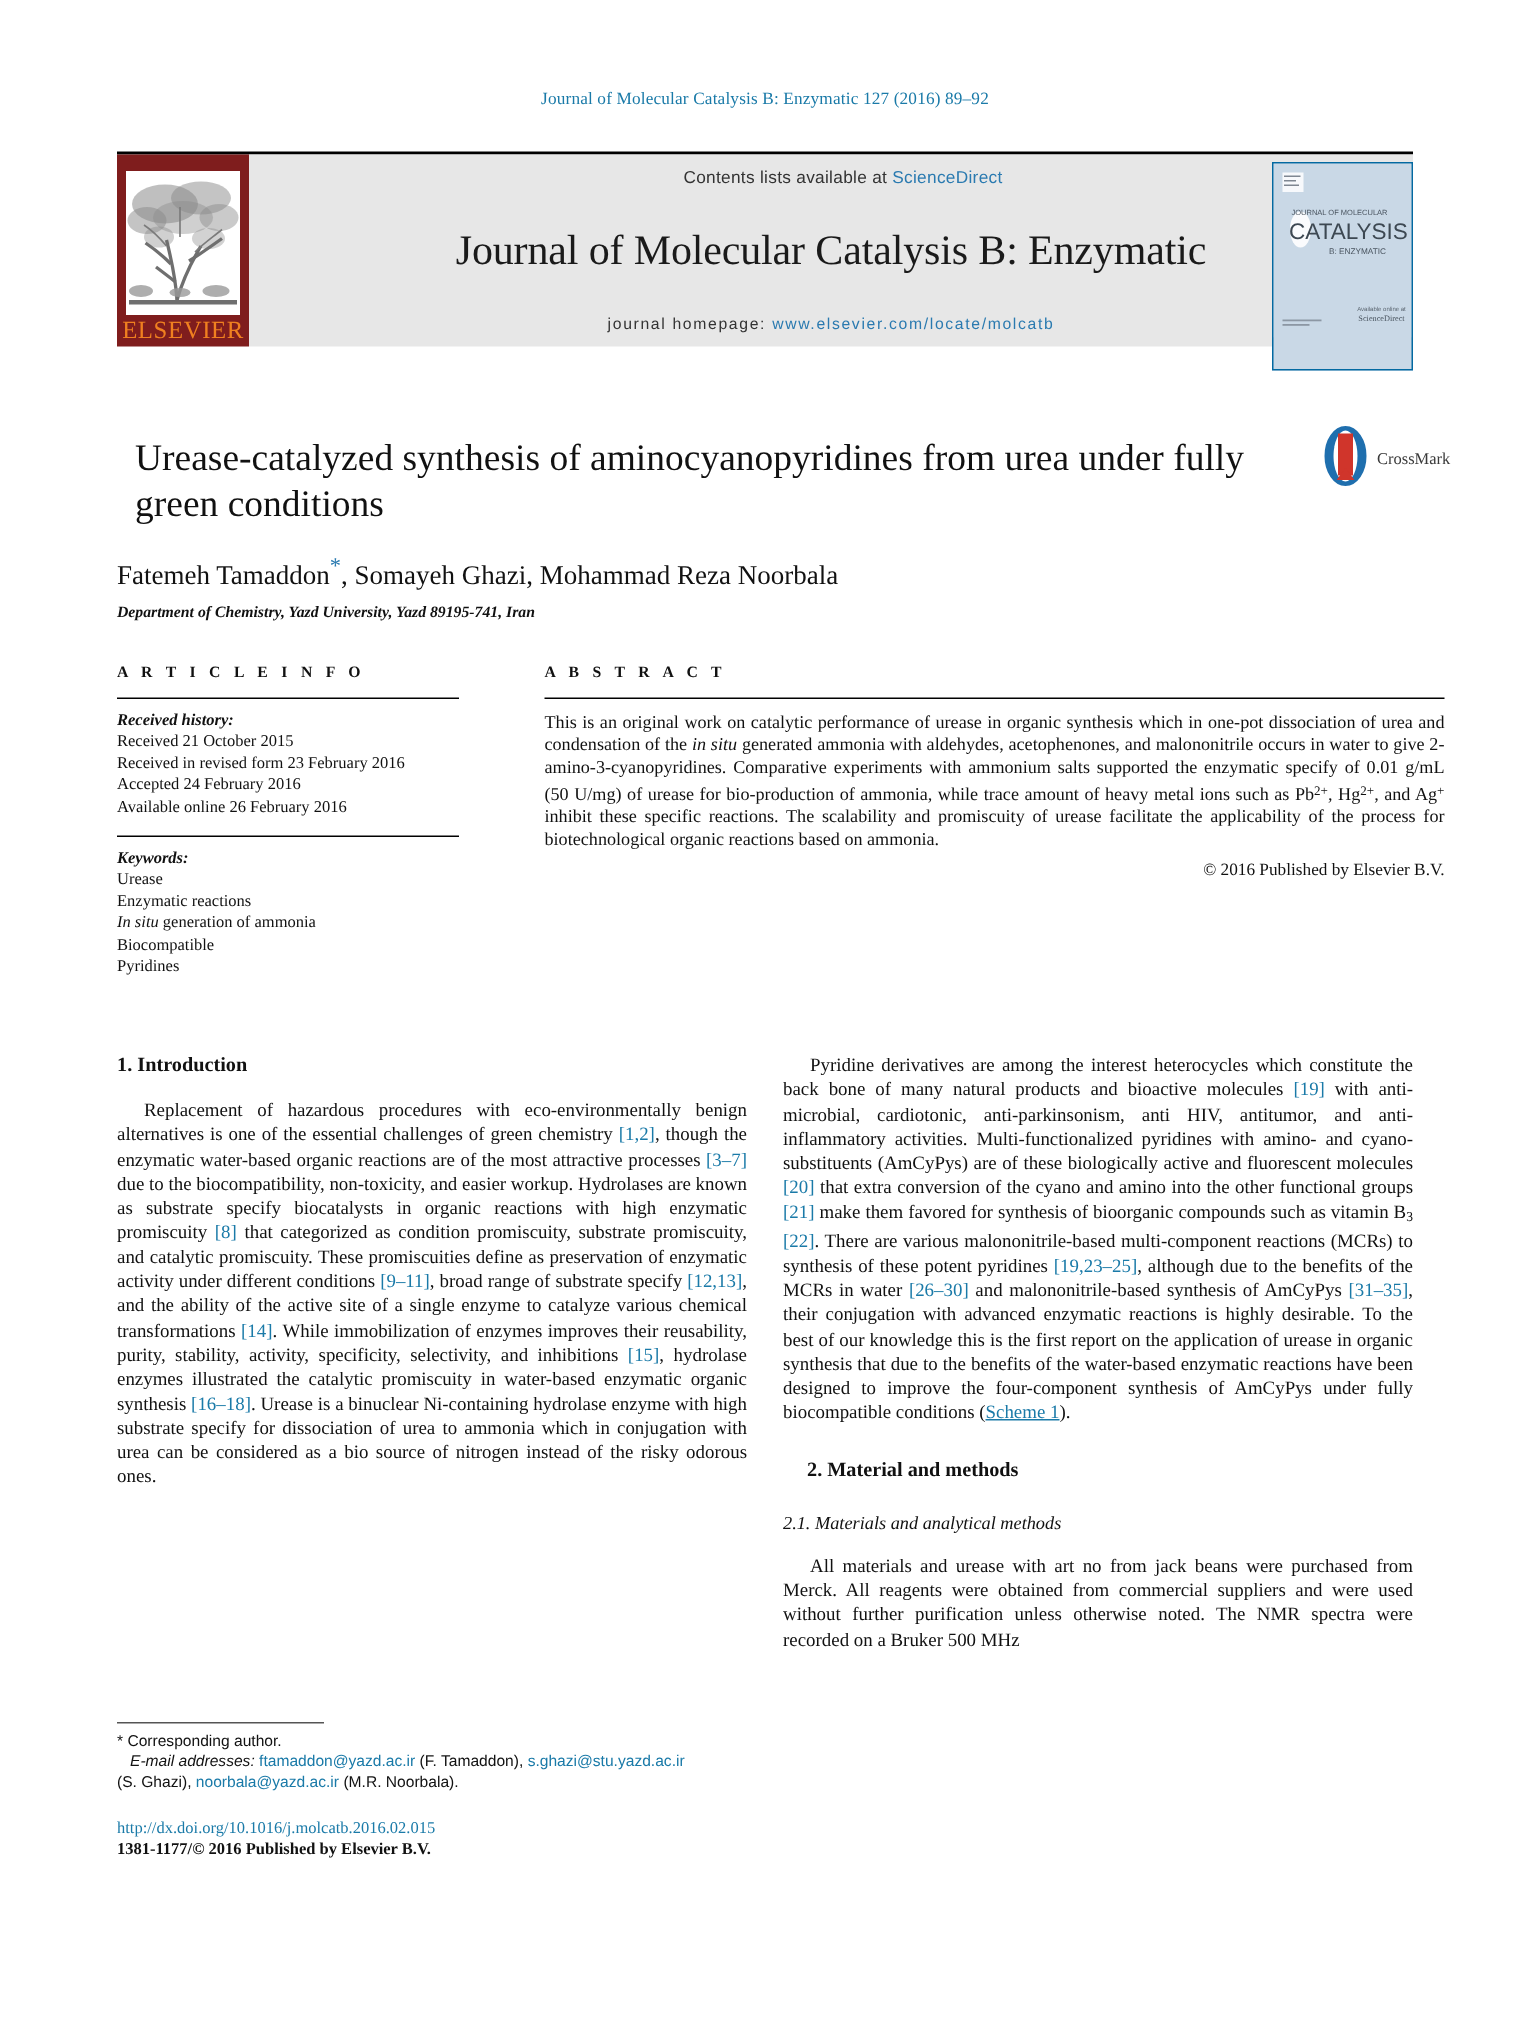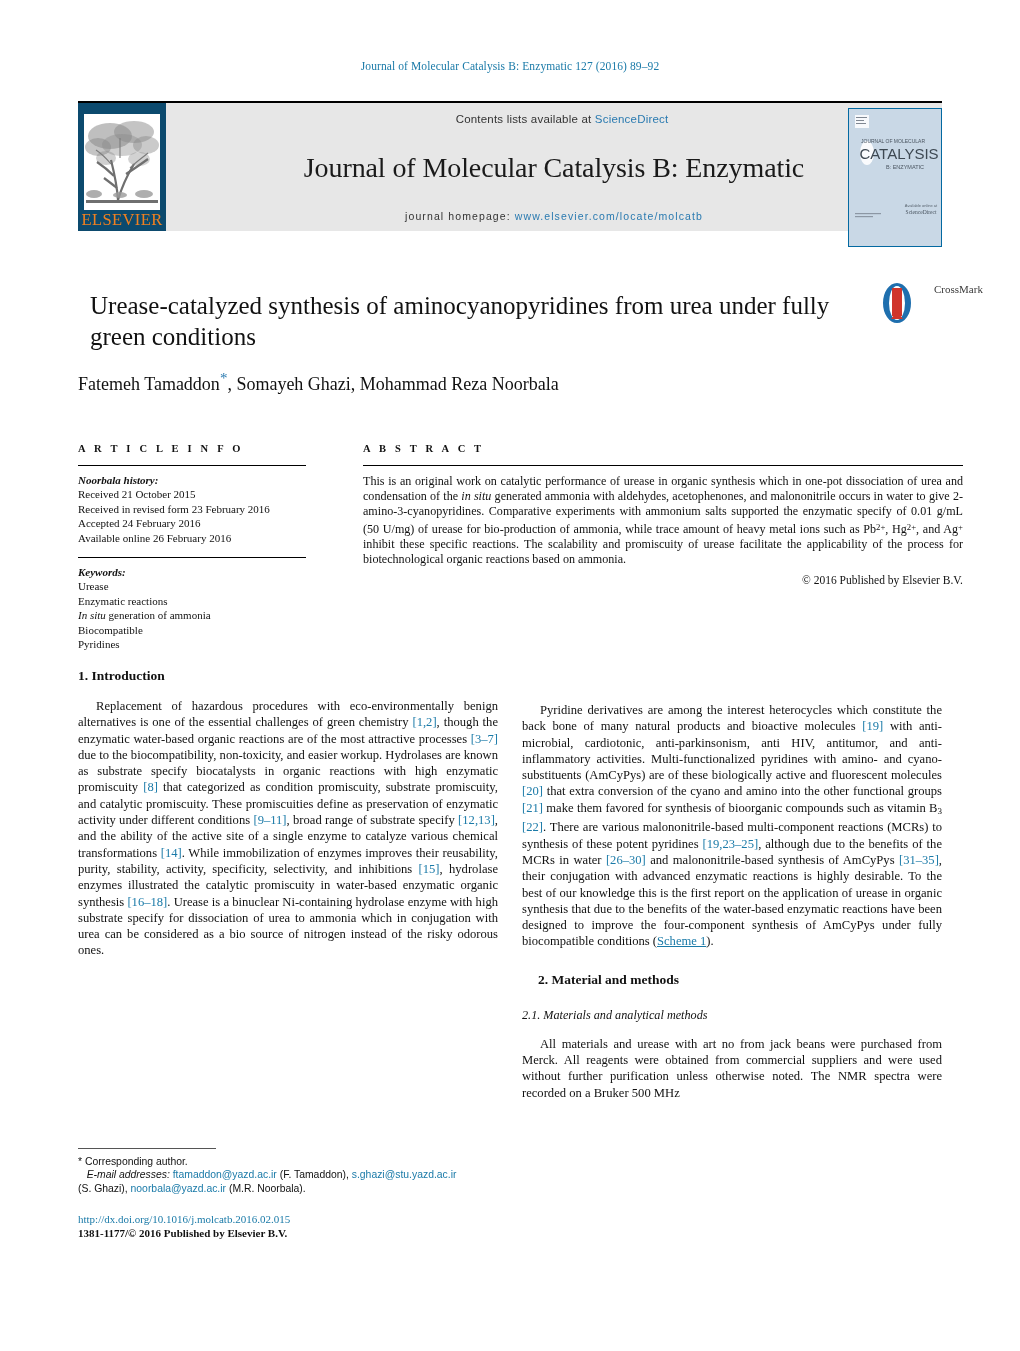--- a/index.html
+++ b/index.html
@@ -47,21 +47,21 @@
   }
   .masthead-inner {
     display: flex;
     height: 128px;
     align-items: stretch;
   }
   .elsevier-logo {
     width: 88px;
     flex: 0 0 88px;
     position: relative;
-    background: #0c4a6e;
+    background: #7f1d1d;
     display: flex;
     flex-direction: column;
     justify-content: flex-end;
     align-items: center;
     padding-bottom: 2px;
     box-sizing: border-box;
   }
   .tree-svg { display:block; }
   .elsevier-word {
     font-family: "Liberation Serif", serif;
@@ -149,21 +149,22 @@
     margin-top: 9px;
     color: #111;
   }
   .crossmark {
     position: absolute;
     top: 283px;
     left: 880px;
     width: 78px;
     height: 46px;
     display: flex;
-    gap: 20px;
+    align-items: center;
+    gap: 4px;
   }
   .crossmark-text {
     font-family: "Liberation Serif", serif;
     font-size: 11px;
     color: #3a3a3a;
   }
 
   
   .info-col {
     position: absolute;
@@ -223,21 +224,21 @@
     margin-top: 7px;
     text-align: right;
     font-family: "Liberation Serif", serif;
     font-size: 11.5px;
     color: #111;
   }
 
   
   .body-left {
     position: absolute;
-    top: 668px;
+    top: 702px;
     left: 78px;
     width: 420px;
   }
   .body-right {
     position: absolute;
     top: 702px;
     left: 522px;
     width: 420px;
   }
   h2.h-sec {
@@ -380,40 +381,41 @@
         <text x="72" y="105" font-family="Liberation Serif, serif" font-size="5.5" fill="#49545f" text-anchor="middle">ScienceDirect</text>
       </svg>
     </div>
   </div>
 
   <div class="title-block">
     <h1 class="paper-title">Urease-catalyzed synthesis of aminocyanopyridines from urea under fully green conditions</h1>
     <div class="authors">
       <span>Fatemeh Tamaddon</span><span class="star">*</span><span>, Somayeh Ghazi, Mohammad Reza Noorbala</span>
     </div>
+    <div class="affiliation">Department of Chemistry, Yazd University, Yazd 89195-741, Iran</div>
   </div>
 
   <div class="crossmark">
     <span>
       <svg width="34" height="40" viewBox="0 0 34 40" aria-hidden="true">
         <ellipse cx="17" cy="20" rx="13" ry="19" fill="#1f6fae"></ellipse>
         <ellipse cx="17" cy="20" rx="8" ry="17" fill="#ffffff"></ellipse>
         <rect x="12" y="5" width="10" height="28" fill="#d0352b"></rect>
         <polygon points="17,28 11,36 23,36" fill="#d0352b"></polygon>
         <ellipse cx="17" cy="20" rx="13" ry="19" fill="none" stroke="#1f6fae" stroke-width="2"></ellipse>
       </svg>
     </span>
     <span class="crossmark-text">CrossMark</span>
   </div>
 
   <div class="info-col">
     <div class="sec-label">A R T I C L E   I N F O</div>
     <div class="rule-thin"></div>
     <div class="hist-block">
-      <span class="it">Noorbala history:</span><br>
+      <span class="it">Received history:</span><br>
       <span>Received 21 October 2015</span><br>
       <span>Received in revised form 23 February 2016</span><br>
       <span>Accepted 24 February 2016</span><br>
       <span>Available online 26 February 2016</span>
     </div>
     <div class="rule-thin2"></div>
     <div class="kw-block">
       <span class="it">Keywords:</span><br>
       <span>Urease</span><br>
       <span>Enzymatic reactions</span><br>

